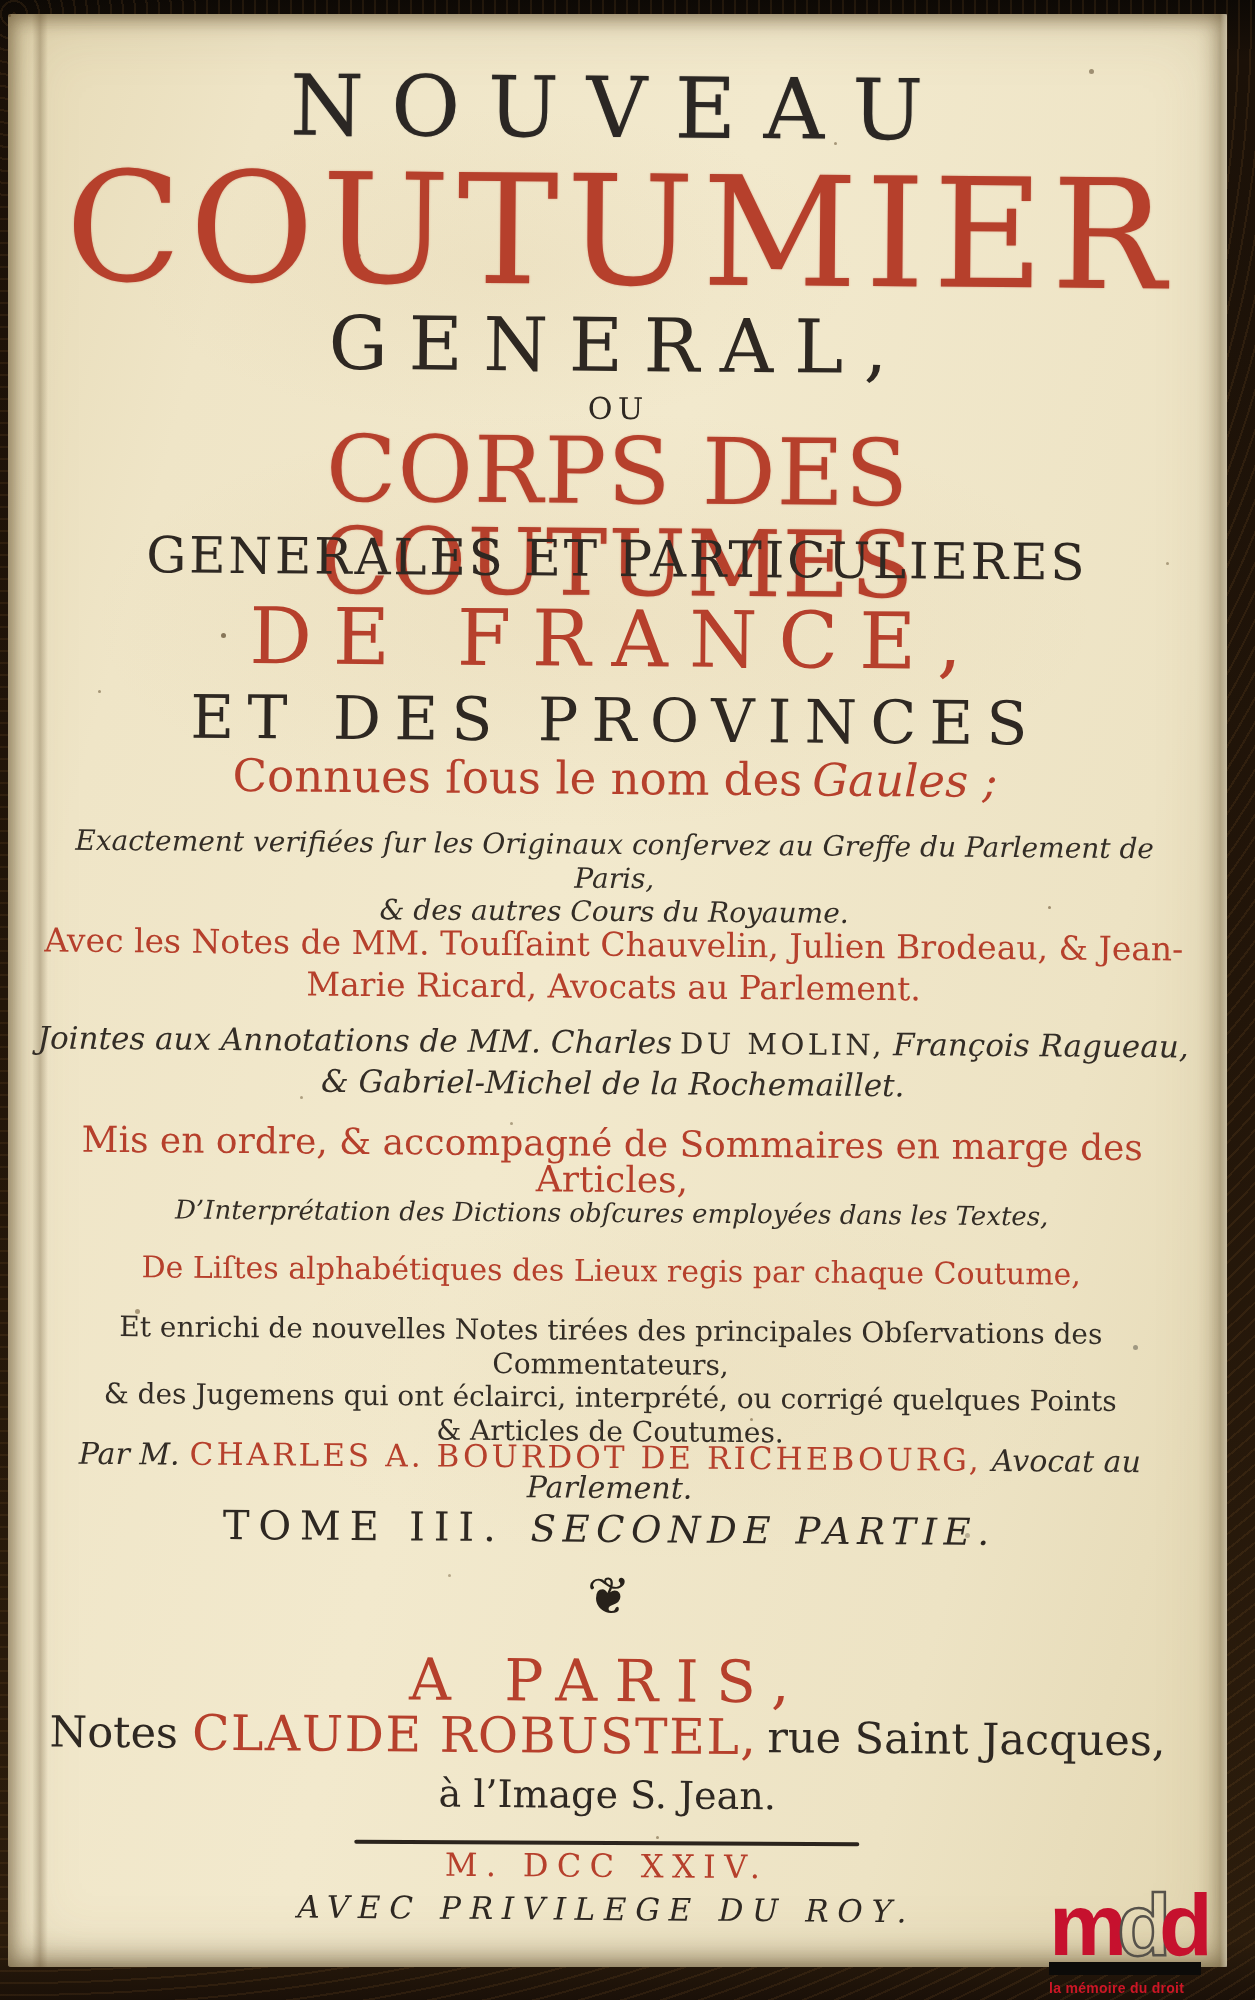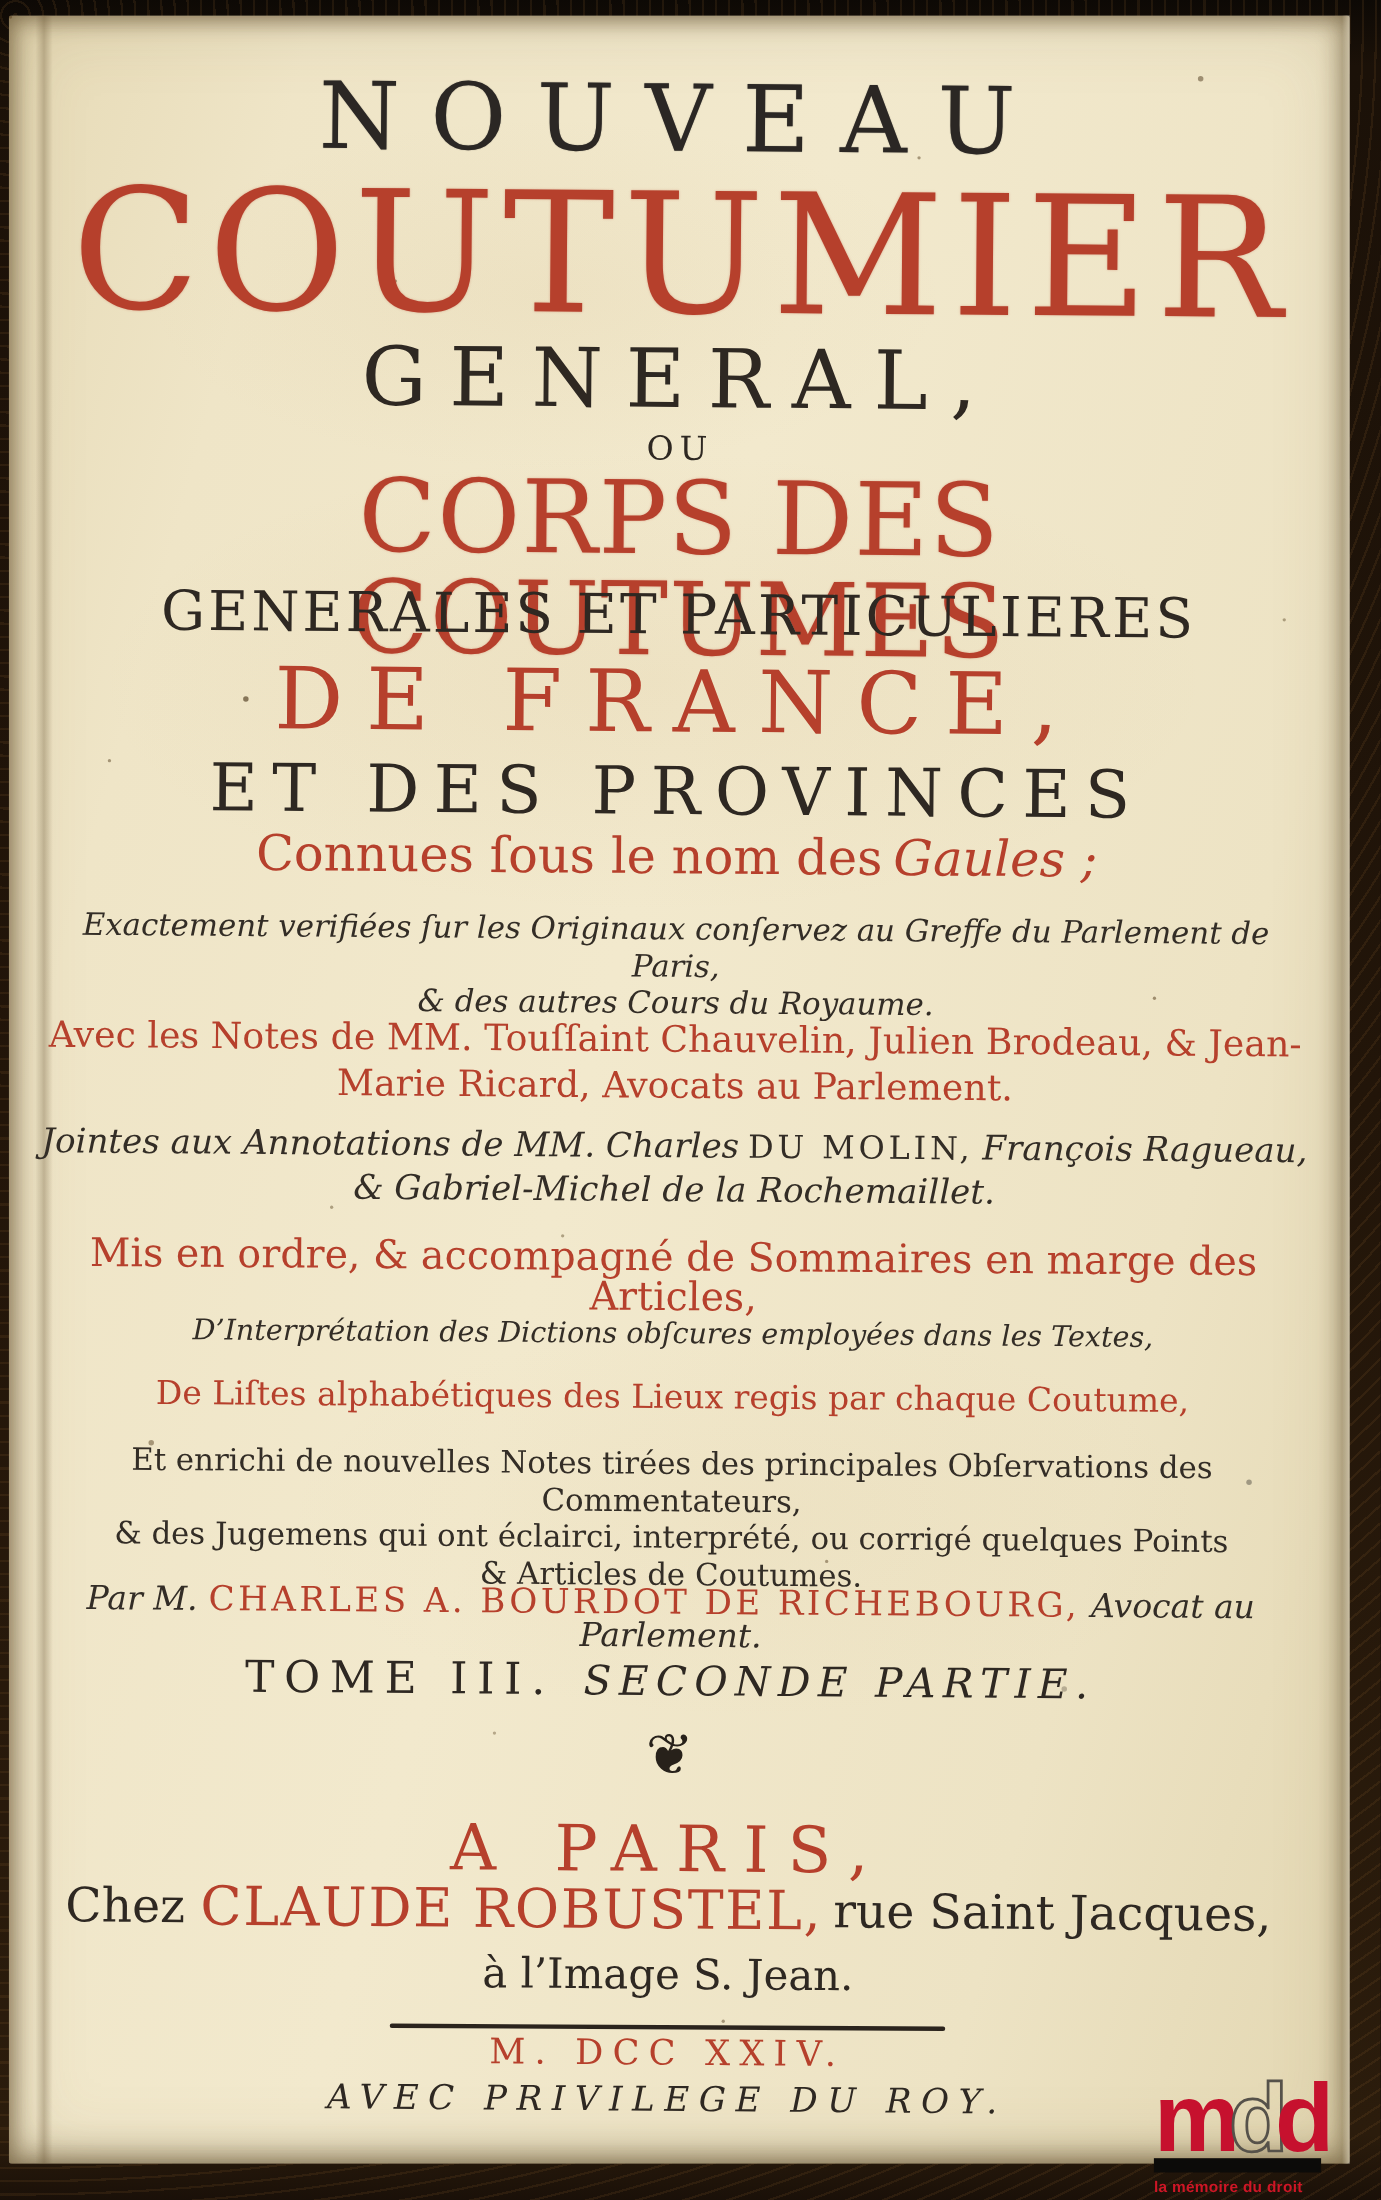--- a/index.html
+++ b/index.html
@@ -161,21 +161,21 @@
 
     <div class="line l-tome">
       <span>TOME III.</span><span class="tome-partie">SECONDE PARTIE.</span>
     </div>
 
     <div class="line l-ornament">❦</div>
 
     <div class="line l-paris red">A PARIS,</div>
 
     <div class="line l-chez">
-      <span>Chez</span><span class="pub red">CLAUDE ROBUSTEL,</span><span>rue Saint Jacques,</span>
+      <span>Notes</span><span class="pub red">CLAUDE ROBUSTEL,</span><span>rue Saint Jacques,</span>
     </div>
 
     <div class="line l-sign">à l’Image S. Jean.</div>
 
     <div class="line l-rule">
       <span class="rule-bar"></span>
     </div>
 
     <div class="line l-year red">M. DCC XXIV.</div>
     <div class="line l-priv">AVEC PRIVILEGE DU ROY.</div>

